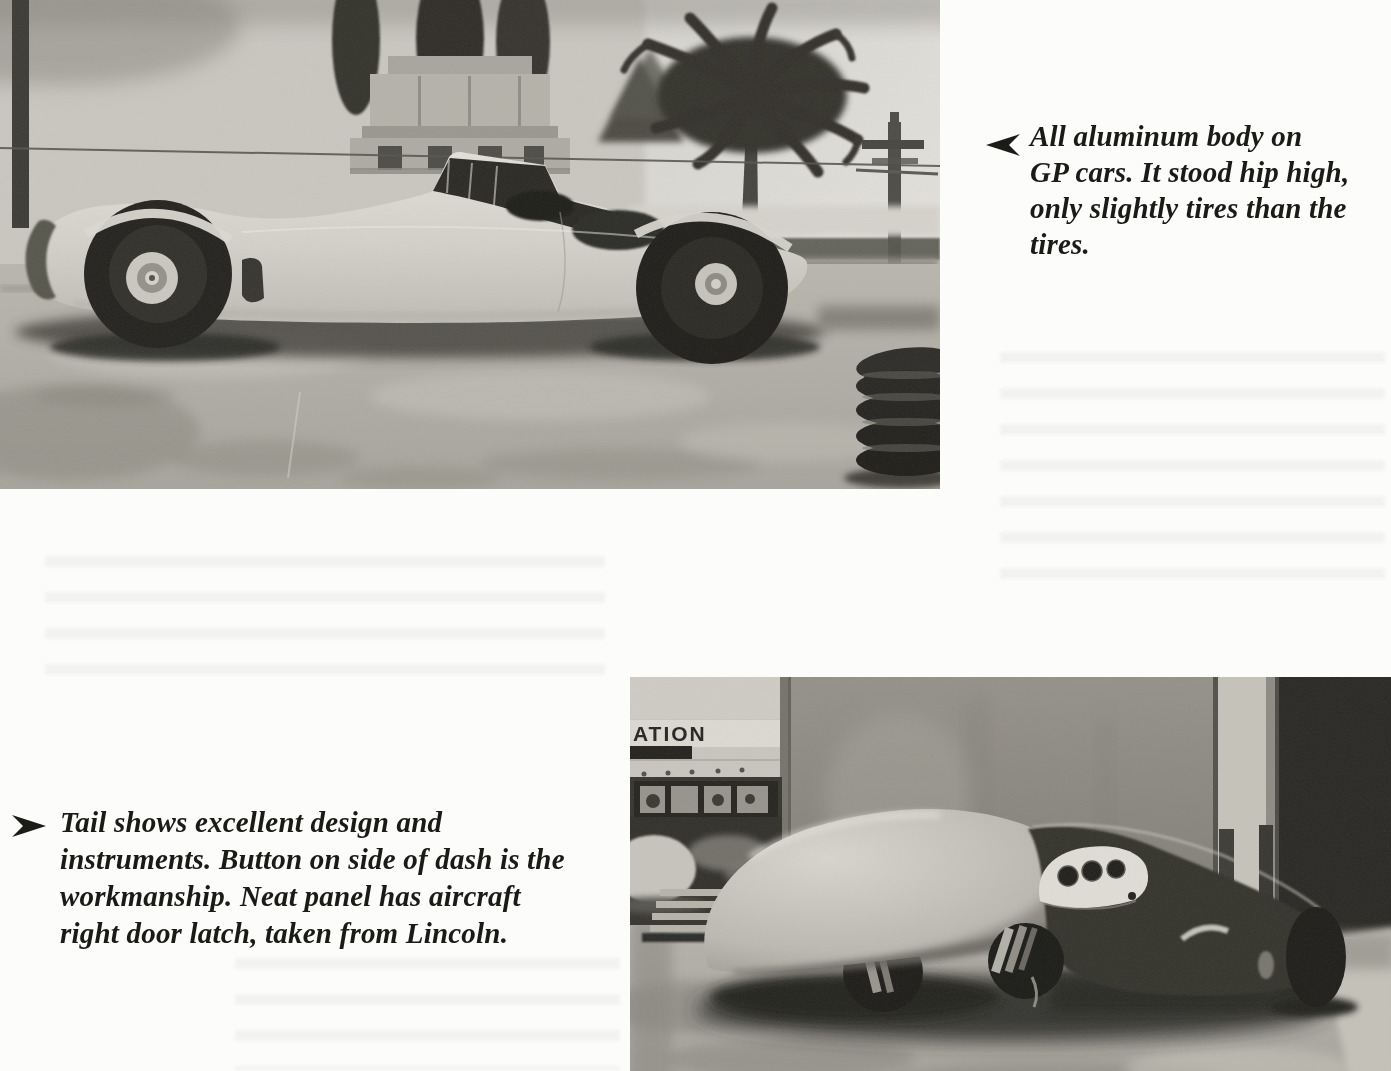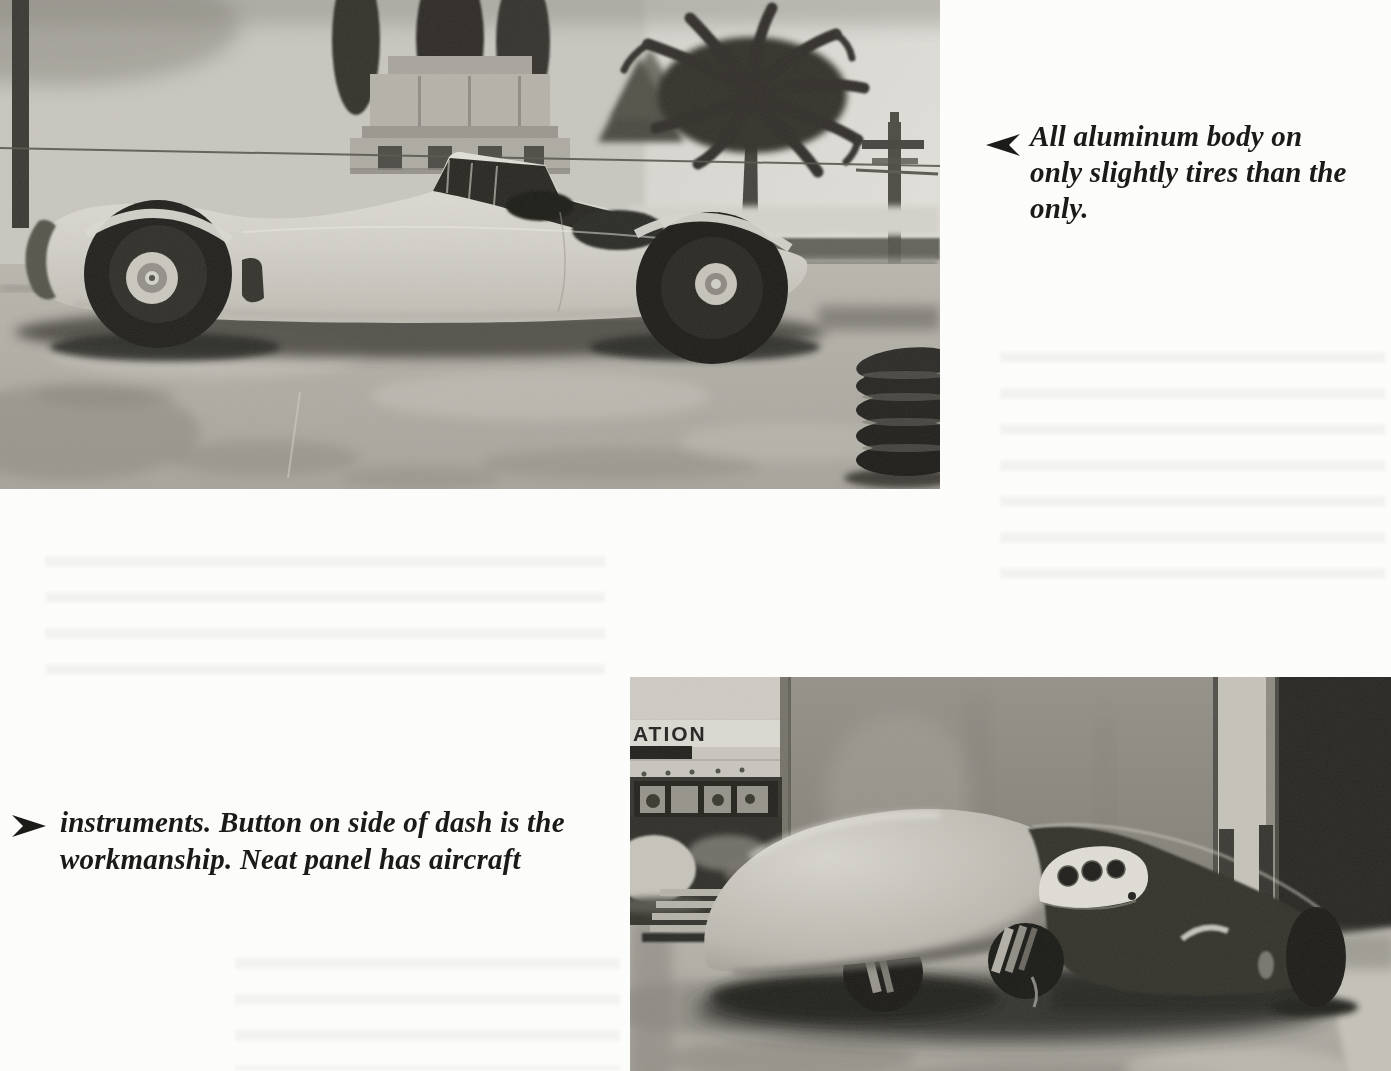--- a/index.html
+++ b/index.html
@@ -193,30 +193,33 @@
 
       <rect x="0" y="0" width="940" height="489" filter="url(#grainF)" opacity=".3"></rect>
     </svg>
   </figure>
 
   <svg class="arrow" style="left:984px;top:132px;" width="38" height="26" viewBox="0 0 38 26">
     <polygon points="2,13 36,2 25,13 36,24" fill="#1b1b18"></polygon>
   </svg>
   <div class="caption" style="left:1030px;top:118px;">
     <div class="cap-line">All aluminum body on</div>
+    <div class="cap-line">GP cars. It stood hip high,</div>
     <div class="cap-line">only slightly tires than the</div>
-    <div class="cap-line">only.</div>
+    <div class="cap-line">tires.</div>
   </div>
 
   <svg class="arrow" style="left:8px;top:812px;" width="40" height="28" viewBox="0 0 40 28">
     <polygon points="38,14 4,3 15,14 4,25" fill="#1b1b18"></polygon>
   </svg>
   <div class="caption caption-bottom" style="left:60px;top:804px;">
+    <div class="cap-line">Tail shows excellent design and</div>
     <div class="cap-line">instruments. Button on side of dash is the</div>
     <div class="cap-line">workmanship. Neat panel has aircraft</div>
+    <div class="cap-line">right door latch, taken from Lincoln.</div>
   </div>
 
   <div class="ghost" style="left:1000px;top:352px;width:385px;height:248px;"></div>
   <div class="ghost" style="left:45px;top:556px;width:560px;height:135px;"></div>
   <div class="ghost" style="left:235px;top:958px;width:385px;height:112px;"></div>
 
   <figure class="photo" style="left:625px;top:672px;margin:5px;">
     <svg width="766" height="423" viewBox="0 0 766 423">
       <defs>
         <linearGradient id="wallG" x1="0" y1="0" x2="0" y2="1">

